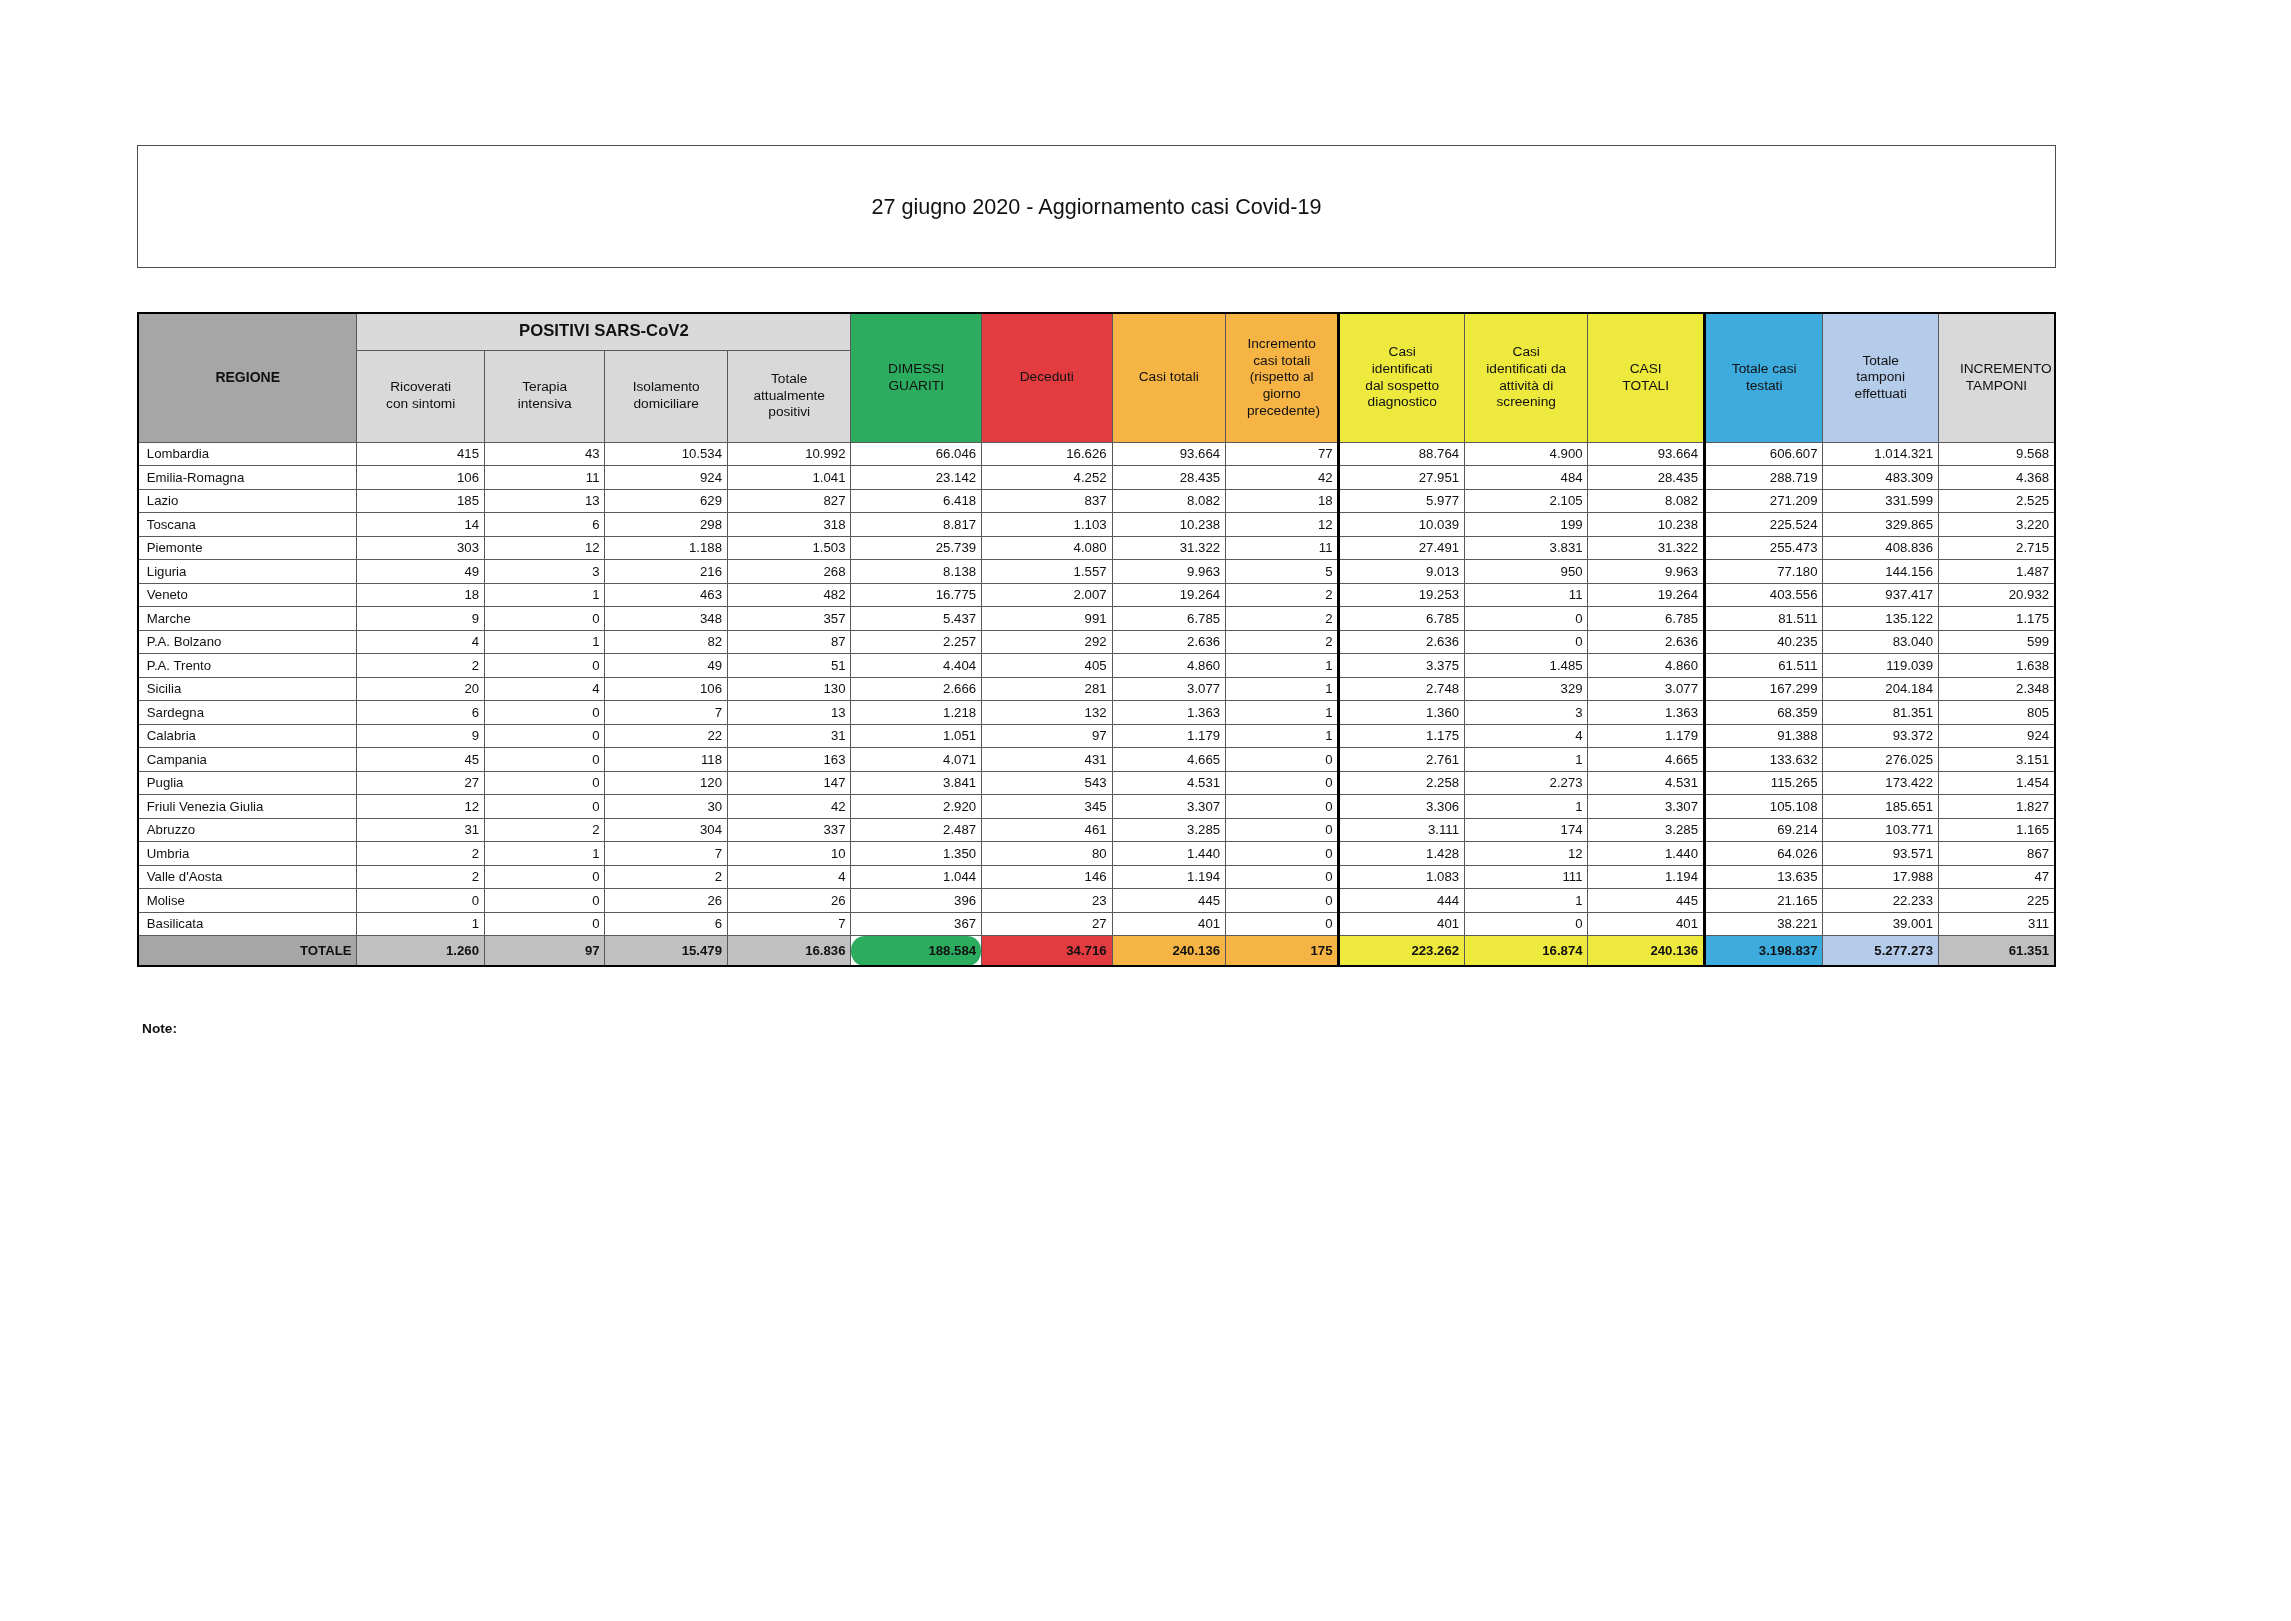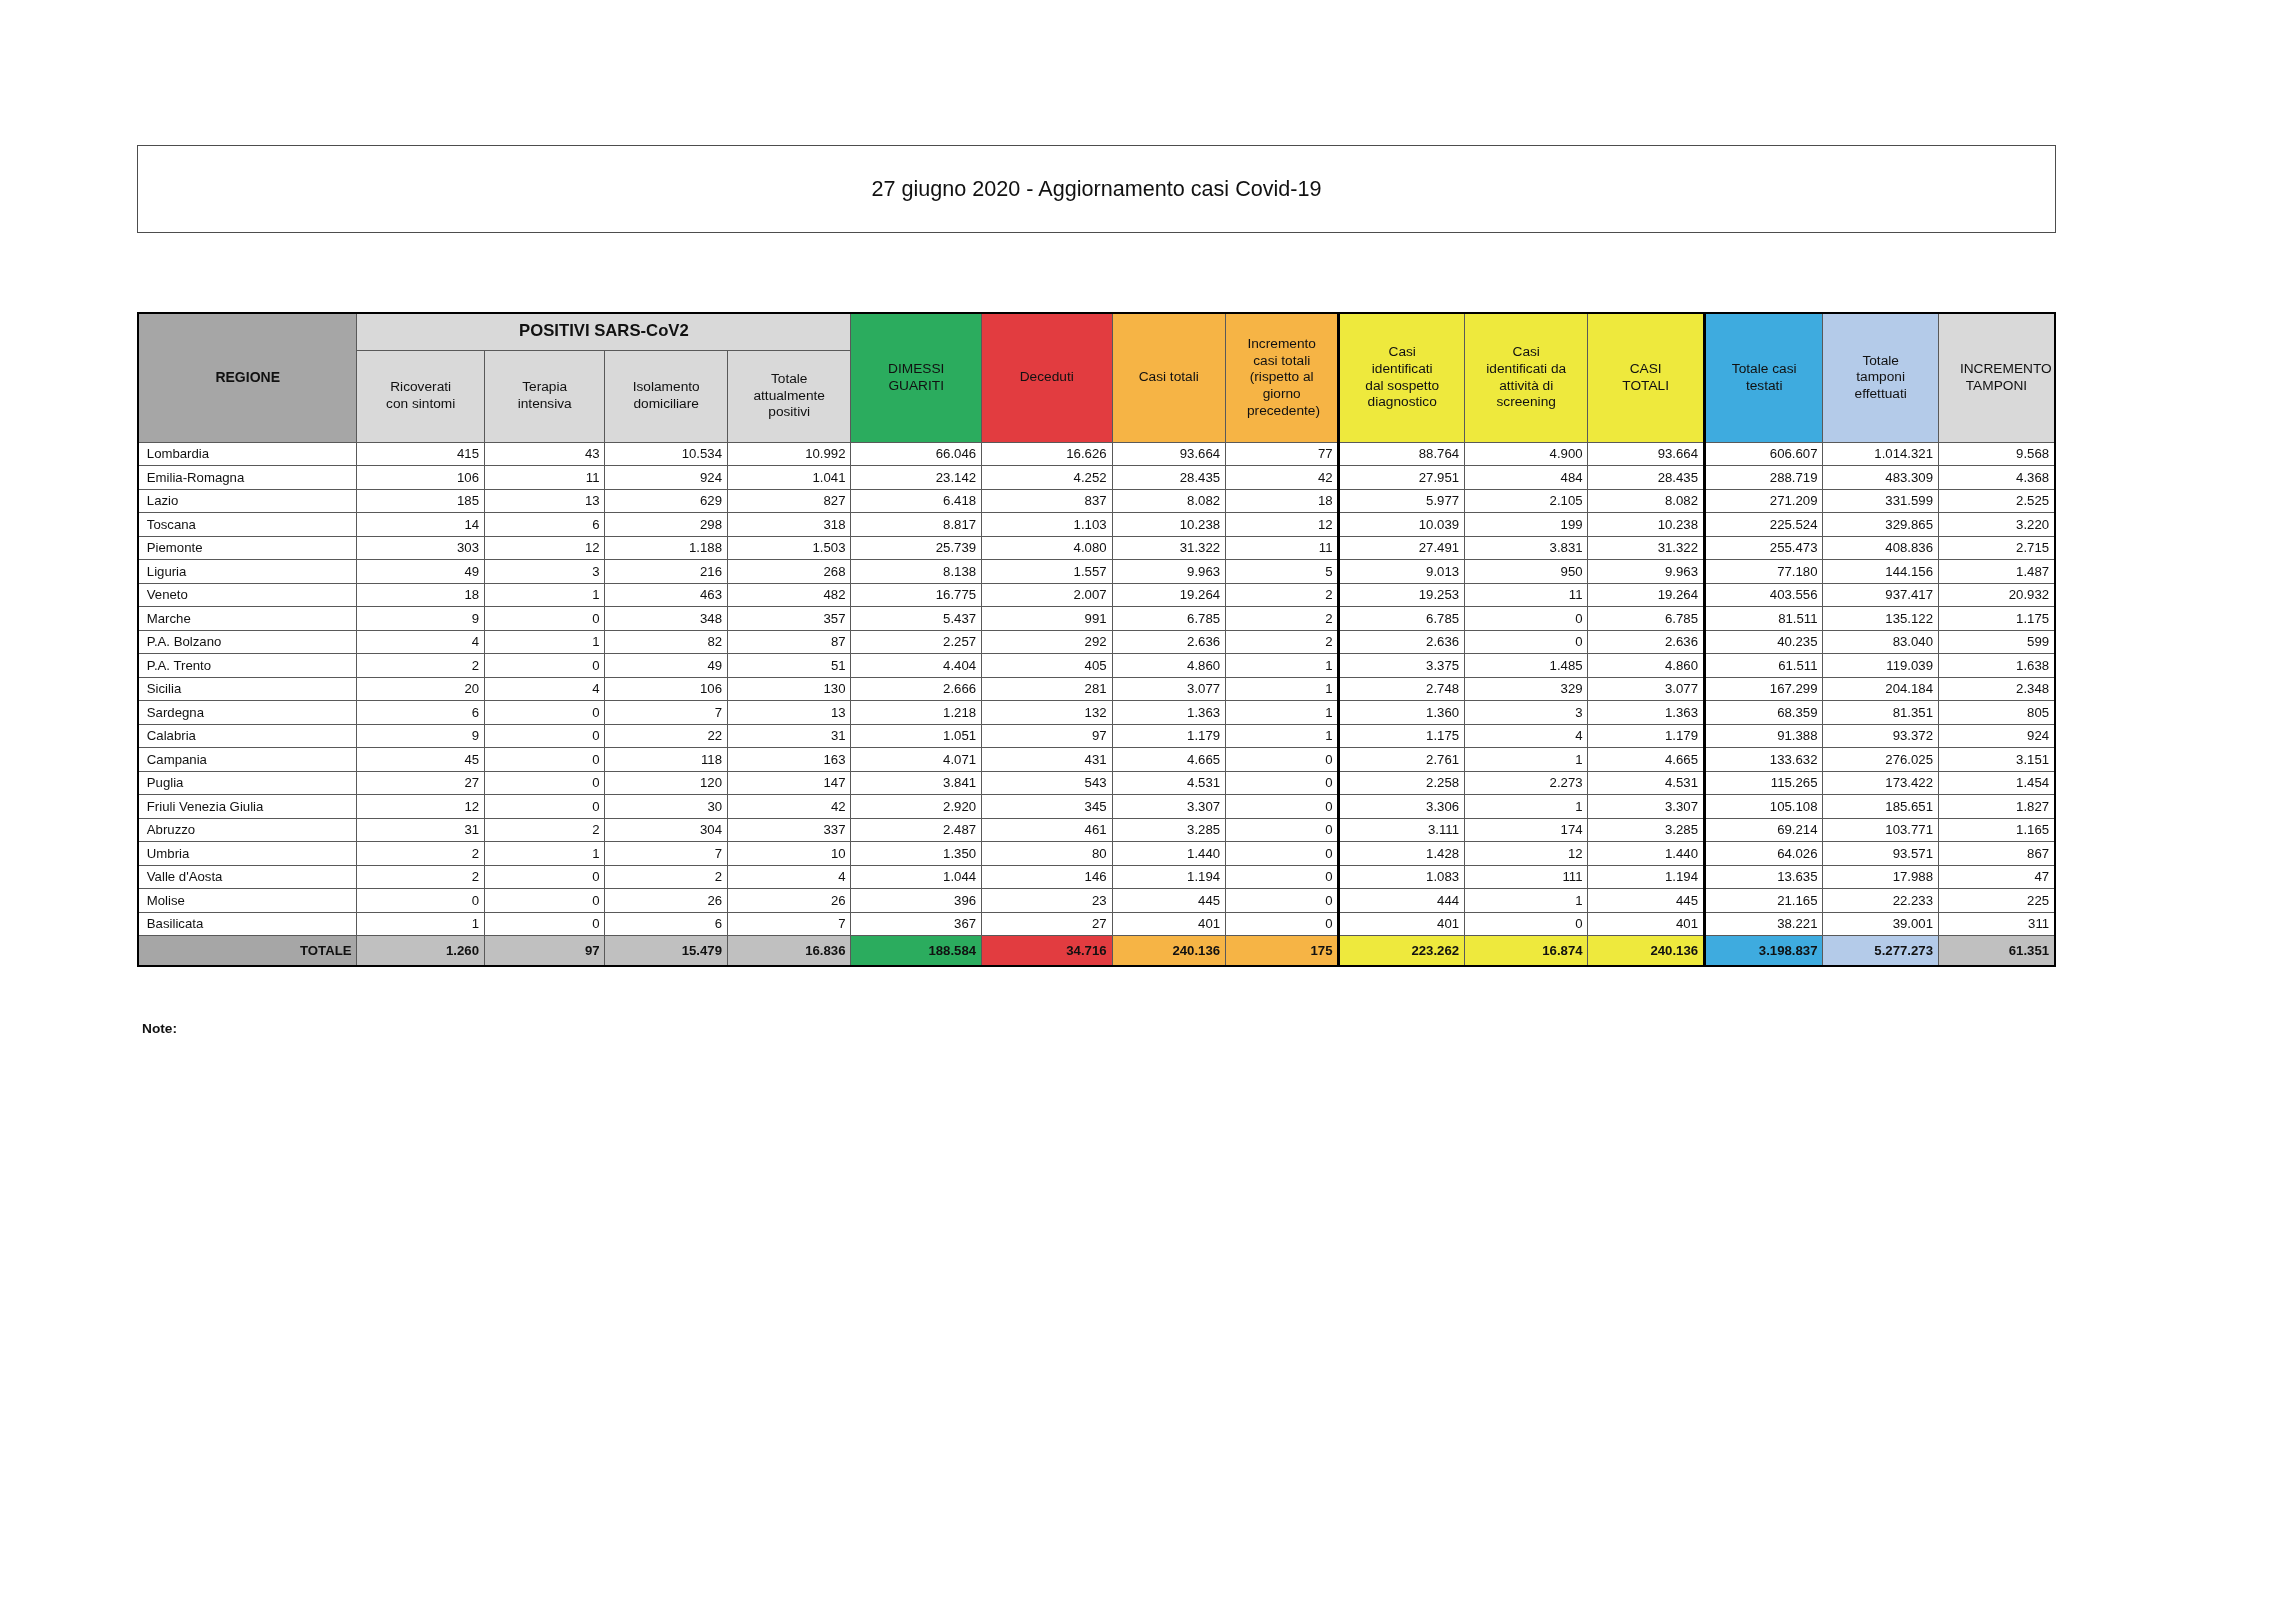--- a/index.html
+++ b/index.html
@@ -13,21 +13,21 @@
     width: 2292px;
     height: 1621px;
     position: relative;
   }
   
   .title-box {
     position: absolute;
     left: 137px;
     top: 145px;
     width: 1919px;
-    height: 88px;
+    height: 123px;
     box-sizing: border-box;
     border: 1.5px solid #4d4d4d;
     display: flex;
     flex-direction: column;
     justify-content: space-evenly;
     text-align: center;
   }
   .title-line { font-size: 21.6px; line-height: 23.5px; }
 
   
@@ -86,21 +86,21 @@
   }
   .totale-row td {
     font-weight: bold;
     height: 30px;
   }
   .totale-row .totale-label {
     background: var(--dgray, #A6A6A6);
     text-align: right;
   }
   .c-silver { background: var(--silver, #C0C0C0); }
-  .c-green  { background: var(--green,  #2BAC5E); }
+  .c-green  { background: var(--green,  #2BAC5E); border-radius: 14px; }
   .c-red    { background: var(--red,    #E23C40); }
   .c-orange { background: var(--orange, #F6B445); }
   .c-yellow { background: var(--yellow, #EEE93D); }
   .c-blue   { background: var(--blue,   #3EABDF); }
   .c-lblue  { background: var(--lblue,  #B4CBE9); }
 
   .thick-left { border-left: 3.4px solid #000000 !important; }
 
   .note {
     position: absolute;

